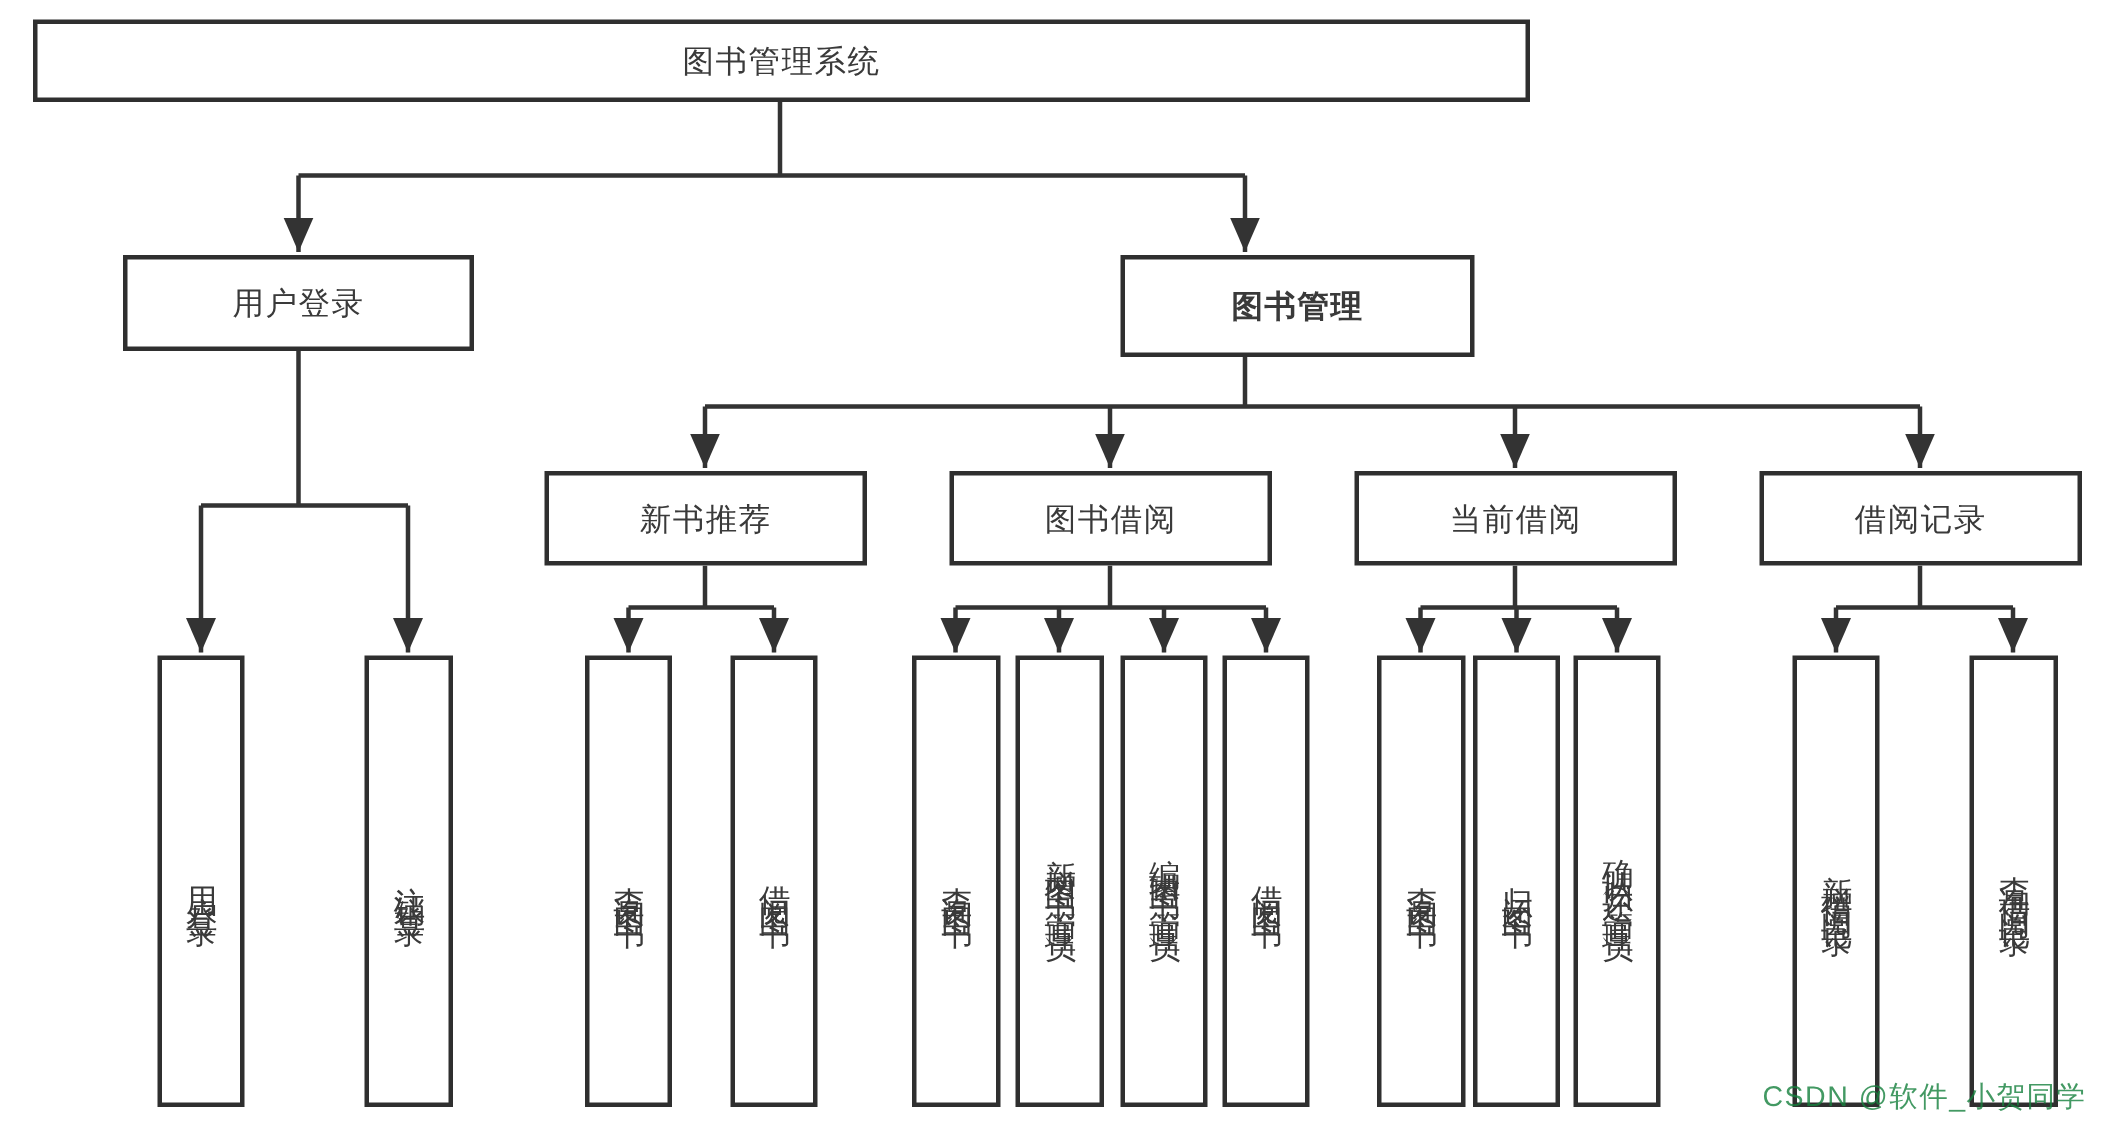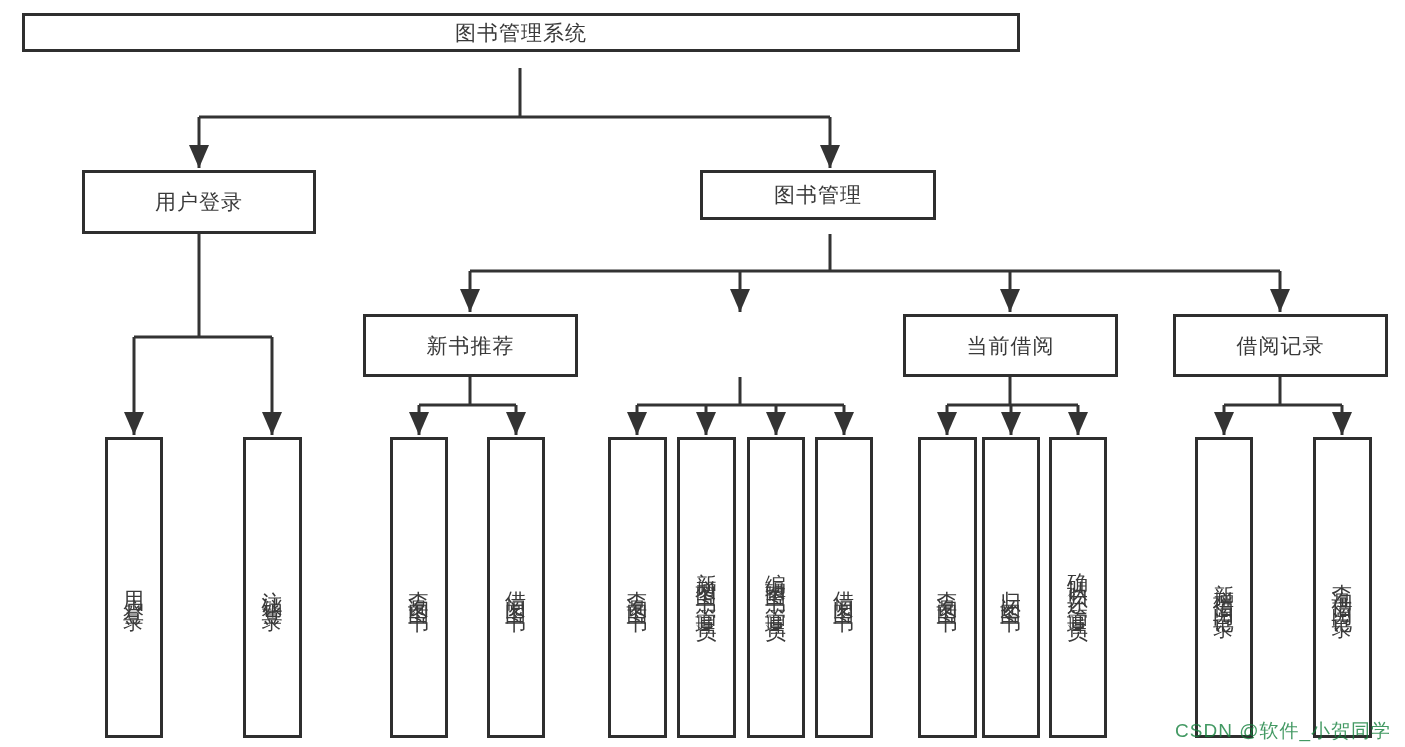--- a/index.html
+++ b/index.html
@@ -93,33 +93,36 @@
       <path d="M776,405 V435"></path>
       <path d="M844,405 V435"></path>
       <path d="M947,405 V435"></path>
       <path d="M1011,405 V435"></path>
       <path d="M1078,405 V435"></path>
       <path d="M1224,405 V435"></path>
       <path d="M1342,405 V435"></path>
     </g>
   </svg>
 
-  <div class="node h" style="left:22px; top:13px; width:998px; height:39px;">
+  <div class="node h" style="left:22px; top:13px; width:998px; height:55px;">
     <span class="lbl">图书管理系统</span>
   </div>
 
   <div class="node h" style="left:82px; top:170px; width:234px; height:64px;">
     <span class="lbl">用户登录</span>
   </div>
-  <div class="node h" style="left:700px; top:170px; width:236px; height:50px;">
+  <div class="node h" style="left:747px; top:170px; width:236px; height:68px;font-weight:bold;">
     <span class="lbl">图书管理</span>
   </div>
 
   <div class="node h" style="left:363px; top:314px; width:215px; height:63px;">
     <span class="lbl">新书推荐</span>
+  </div>
+  <div class="node h" style="left:633px; top:314px; width:215px; height:63px;">
+    <span class="lbl">图书借阅</span>
   </div>
   <div class="node h" style="left:903px; top:314px; width:215px; height:63px;">
     <span class="lbl">当前借阅</span>
   </div>
   <div class="node h" style="left:1173px; top:314px; width:215px; height:63px;align-items:center;">
     <span class="lbl">借阅记录</span>
   </div>
 
   <div class="node v" style="left:105px; top:437px; width:58px; height:301px;">
     <span class="lbl">用户登录</span>

